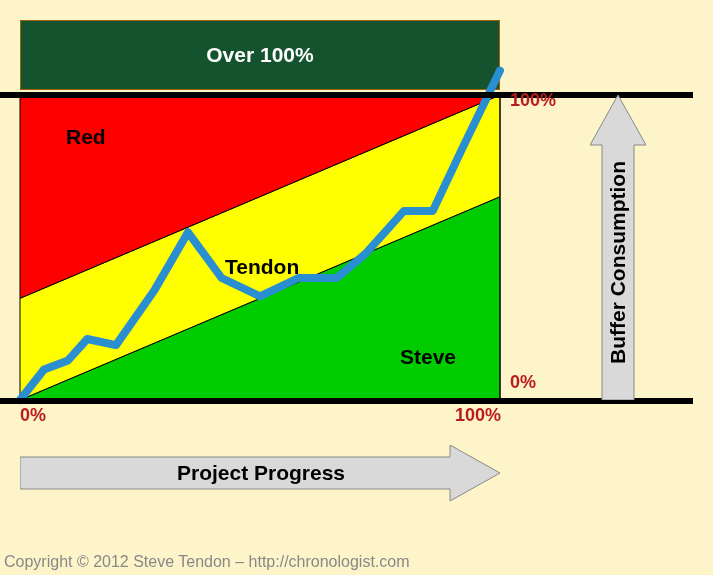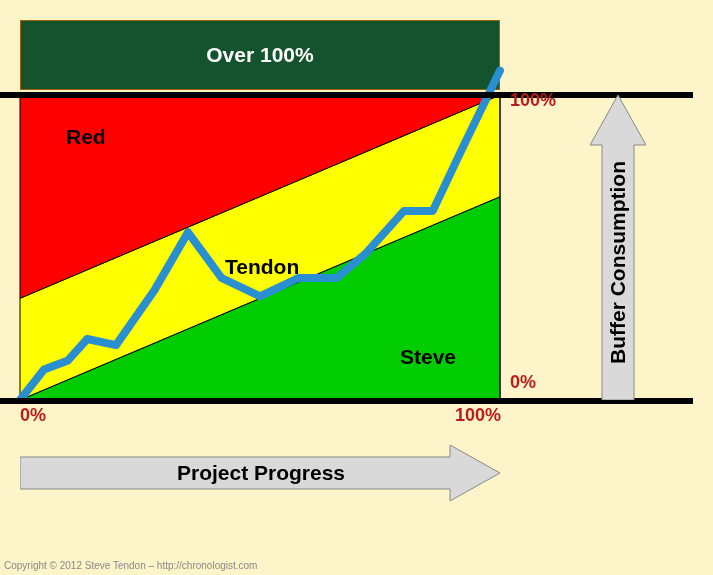--- a/index.html
+++ b/index.html
@@ -110,21 +110,21 @@
     writing-mode: vertical-rl;
     transform: rotate(180deg);
     padding-bottom: 30px;
     box-sizing: border-box;
   }
 
   .copyright {
     position: absolute;
     left: 4px;
     bottom: 4px;
-    font-size: 10px;
+    font-size: 16px;
     color: #888;
     text-align: center;
   }
 </style>
 </head>
 <body>
 
 <div class="chart-area">
   <div class="over-band">
     <span>Over 100%</span>

